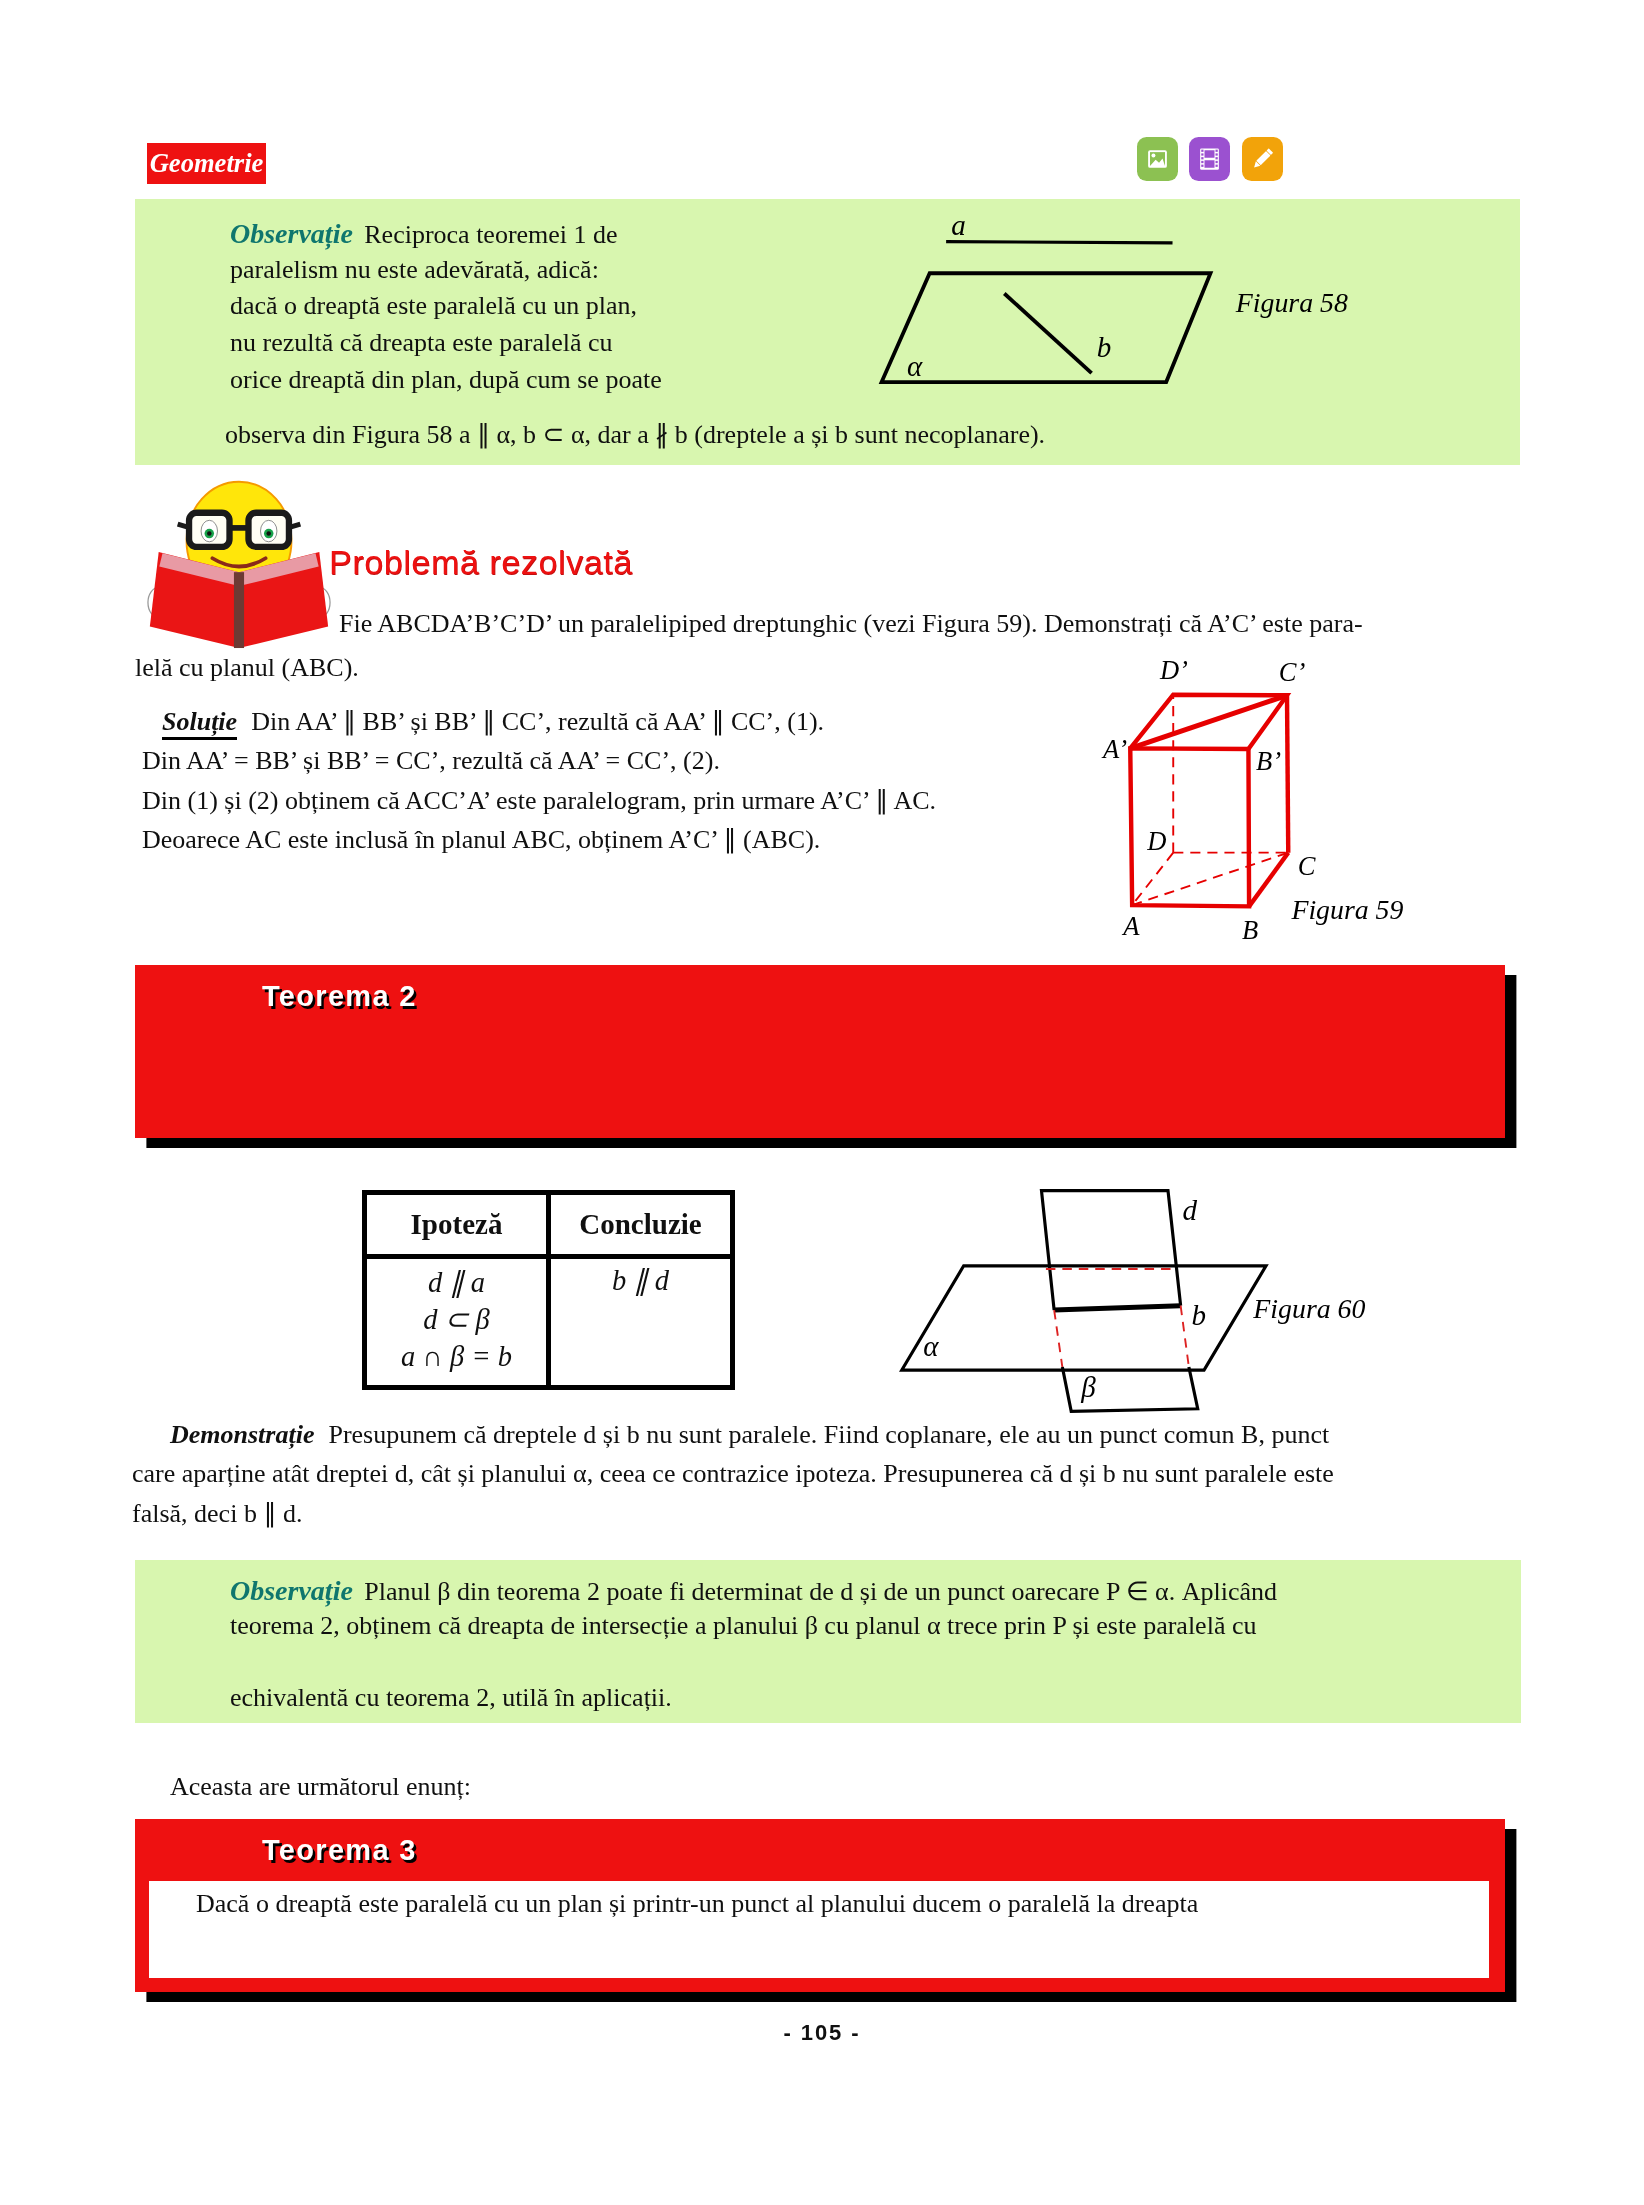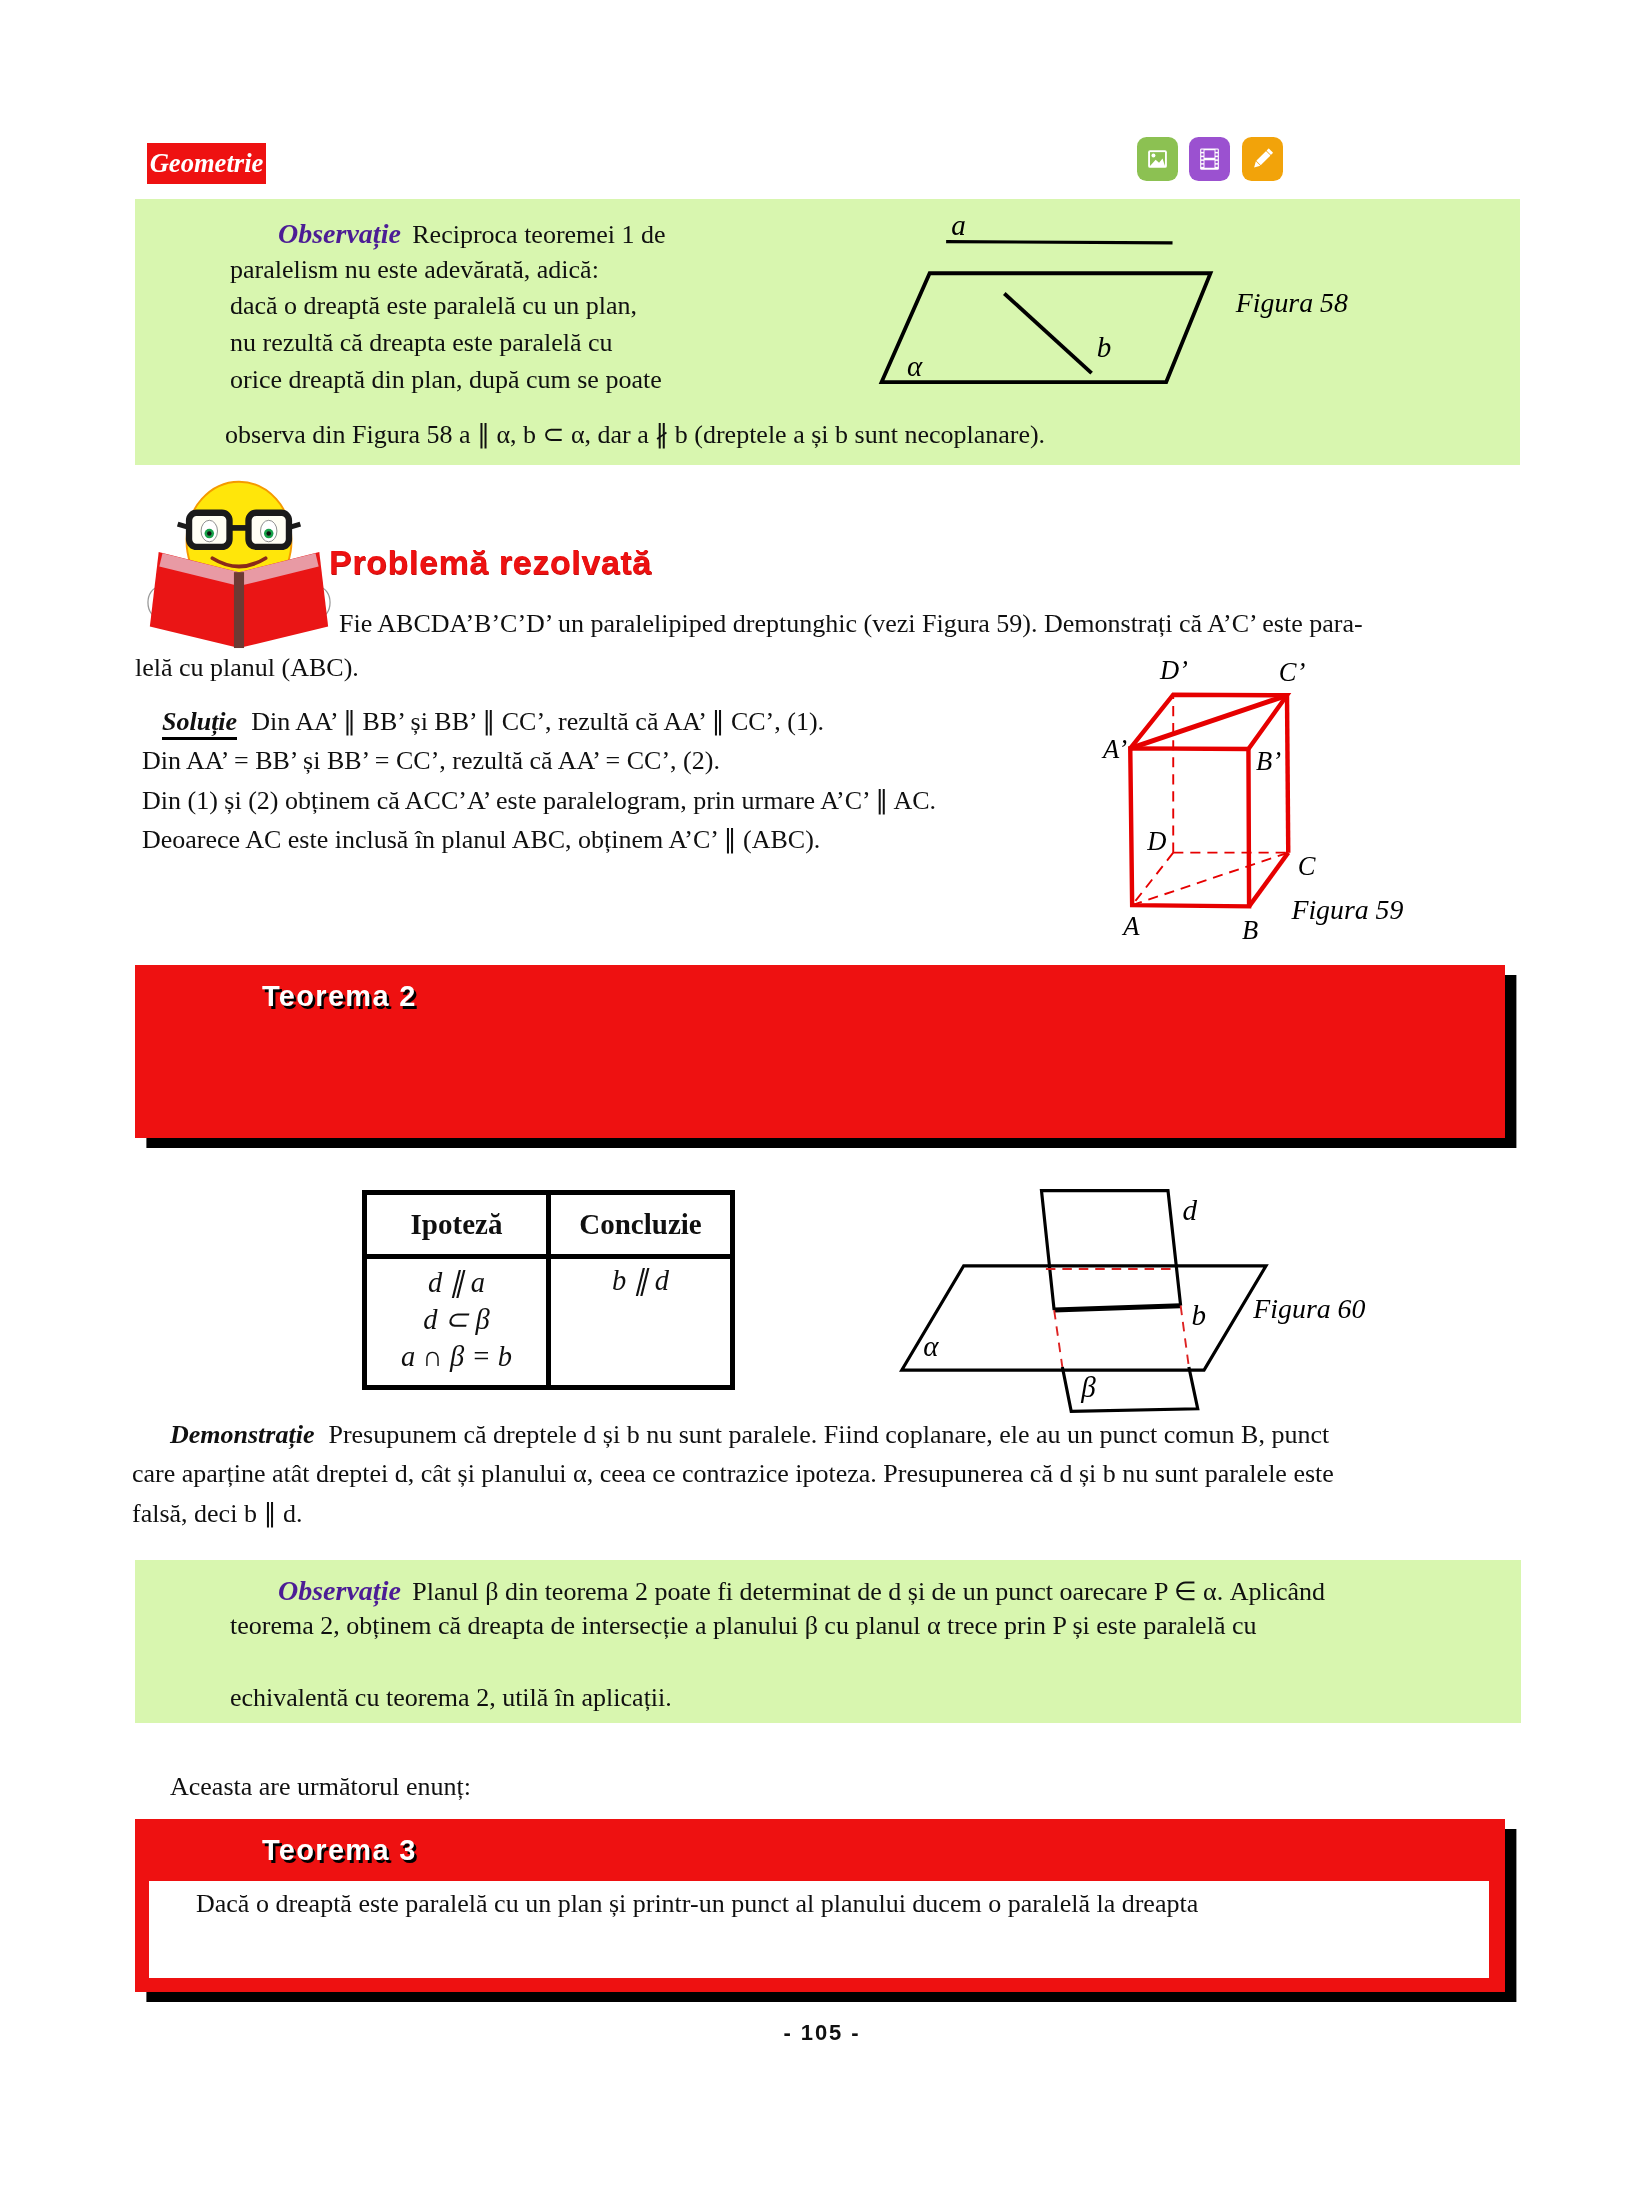--- a/index.html
+++ b/index.html
@@ -16,28 +16,28 @@
   .icon-btn{width:41px;height:44px;border-radius:9.5px;display:flex;align-items:center;justify-content:center;}
   .icon-green{background:#8cc152;}
   .icon-purple{background:#9b51d0;}
   .icon-orange{background:#f2a30a;}
 
   
   .greenbox{background:#d8f6af;}
   #obs1{left:135px;top:199px;width:1385px;height:266px;}
   #obs2{left:135px;top:1560px;width:1386px;height:163px;}
   .obs-line{position:absolute;font-size:26px;white-space:nowrap;}
-  .obs-title{color:#4c1d95;font-weight:bold;font-style:italic;font-size:28px;margin-right:11.4px;margin-left:48px;}
+  .obs-title{color:#0f766e;font-weight:bold;font-style:italic;font-size:28px;margin-right:11.4px;}
 
   .bodyline{position:absolute;font-size:26px;white-space:nowrap;}
   .lbl-bi{font-weight:bold;font-style:italic;margin-right:14px;}
   .lbl-underline{border-bottom:3.2px solid #000;padding-bottom:1.3px;}
 
   
-  #prob-title{left:329px;top:543px;font-family:"Liberation Sans",sans-serif;font-weight:700;
+  #prob-title{left:329px;top:543px;font-family:"Liberation Sans",sans-serif;font-weight:400;
     font-size:34px;color:#ee1111;letter-spacing:0.6px;text-shadow:0.6px 0.6px 0 #c00f0f;}
 
   
   .teo{position:absolute;left:135px;width:1370px;height:173px;background:#ee1111;box-shadow:11.4px 10px 0 #000;}
   #teo2{top:965px;}
   #teo3{top:1819px;}
   .teo-title{position:absolute;left:127px;top:15px;font-family:"Liberation Sans",sans-serif;font-weight:bold;
     font-size:29px;color:#fff;letter-spacing:1.3px;text-shadow:2.5px 2.5px 0 #000;}
   .teo-inner{position:absolute;left:14px;right:16.5px;top:62px;bottom:14px;background:#ffffff;}
   .teo-l1{position:absolute;left:47px;top:7.6px;font-size:26px;white-space:nowrap;}

